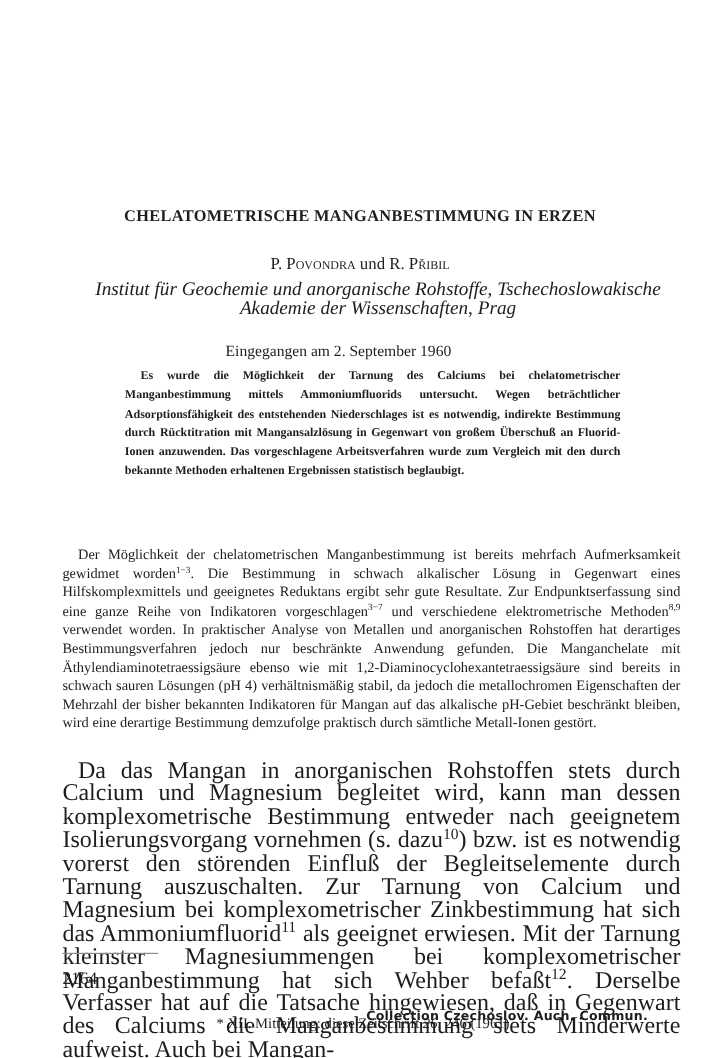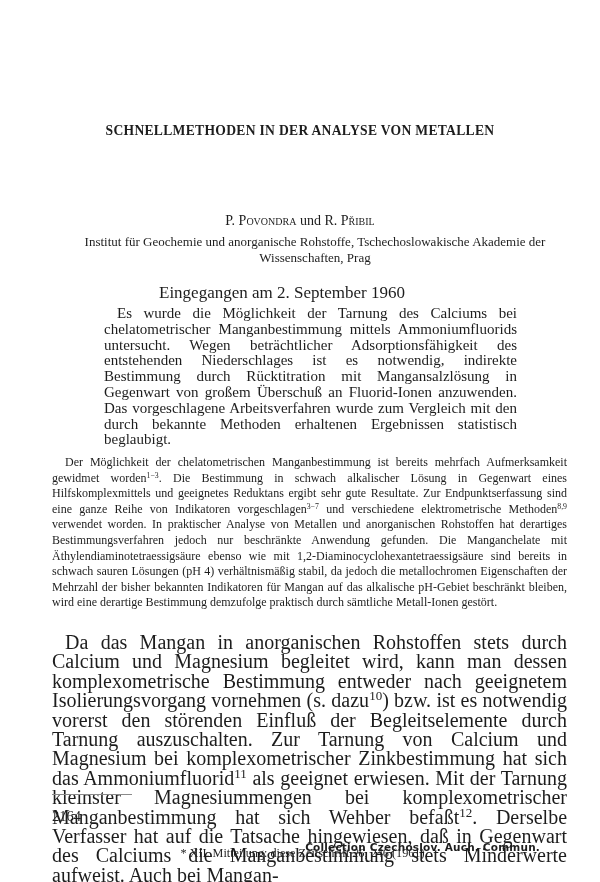--- a/index.html
+++ b/index.html
@@ -15,29 +15,29 @@
   }
   #title-1 { top: 122px; }
   #title-2 { top: 171px; }
   .authors {
     top: 212px; left: 0; width: 600px; text-align: center;
     font-size: 14px; line-height: 17px;
   }
   .sc { font-variant: small-caps; }
   .institute {
     top: 234px; left: 60px; width: 510px; text-align: center;
-    font-size: 13px; line-height: 16px;
+    font-style: italic; font-size: 16px; line-height: 16px;
   }
   .received {
     top: 285px; left: 0; width: 564px; text-align: center;
-    font-size: 17px; line-height: 16px;
+    font-size: 13px; line-height: 16px;
   }
   .abstract {
     top: 306px; left: 104px; width: 413px;
-    font-size: 15px; line-height: 15.8px; text-align: justify;
+    font-size: 10px; line-height: 15.8px; text-align: justify; font-weight: bold;
   }
   .abstract p, .small-body p, .large-body p { margin: 0; text-indent: 13px; }
   .small-body {
     top: 455px; left: 52px; width: 515px;
     font-size: 12px; line-height: 15.6px; text-align: justify;
   }
   .large-body {
     top: 633px; left: 52px; width: 515px;
     font-size: 20px; line-height: 19.4px; text-align: justify;
   }
@@ -57,23 +57,23 @@
   .journal {
     top: 840px; right: 60px;
     font-family: "DejaVu Sans", "Liberation Sans", sans-serif;
     font-size: 10.5px; line-height: 14px; font-weight: bold; letter-spacing: 0.2px;
   }
 </style>
 </head>
 <body>
 
 <div class="abs title" id="title-1">
-  <div>SCHNELLMETHODEN IN DER ANALYSE VON METALLEN</div>
 </div>
 <div class="abs title" id="title-2">
+  <div>CHELATOMETRISCHE MANGANBESTIMMUNG IN ERZEN</div>
 </div>
 
 <div class="abs authors">
   <span class="sc">P. Povondra</span>
   <span>und</span>
   <span class="sc">R. Přibil</span>
 </div>
 
 <div class="abs institute">Institut für Geochemie und anorganische Rohstoffe, Tschechoslowakische Akademie der Wissenschaften, Prag</div>
 

